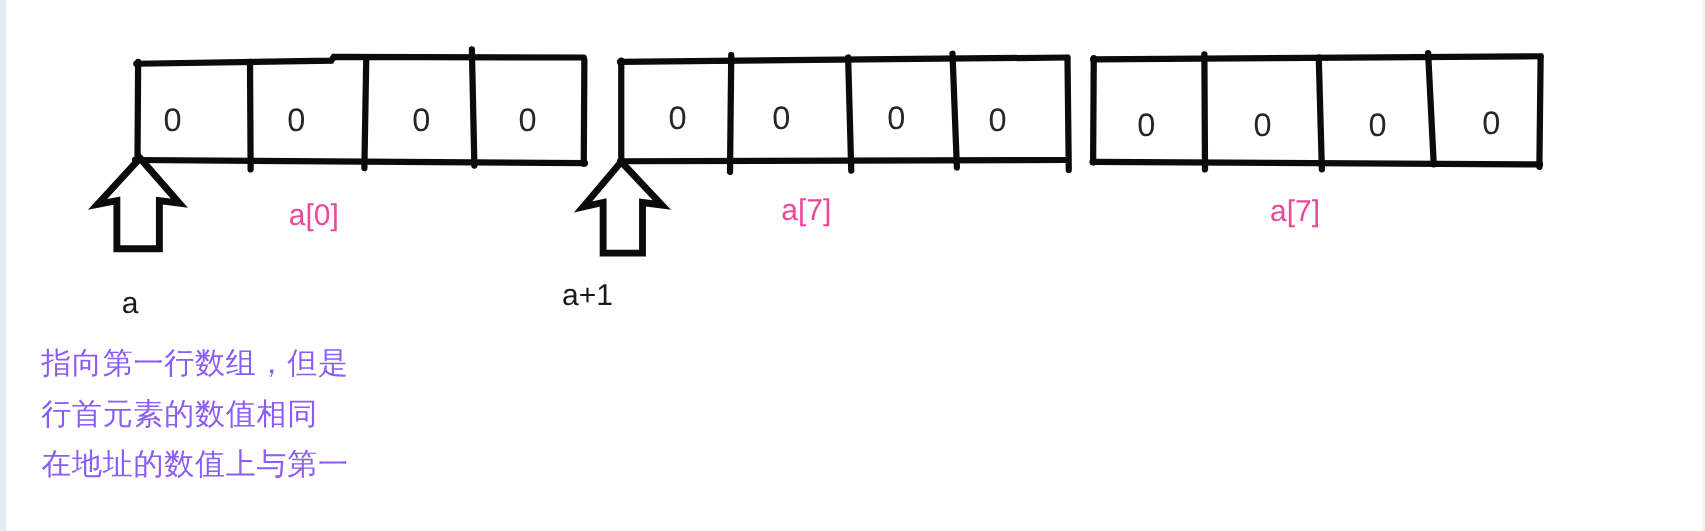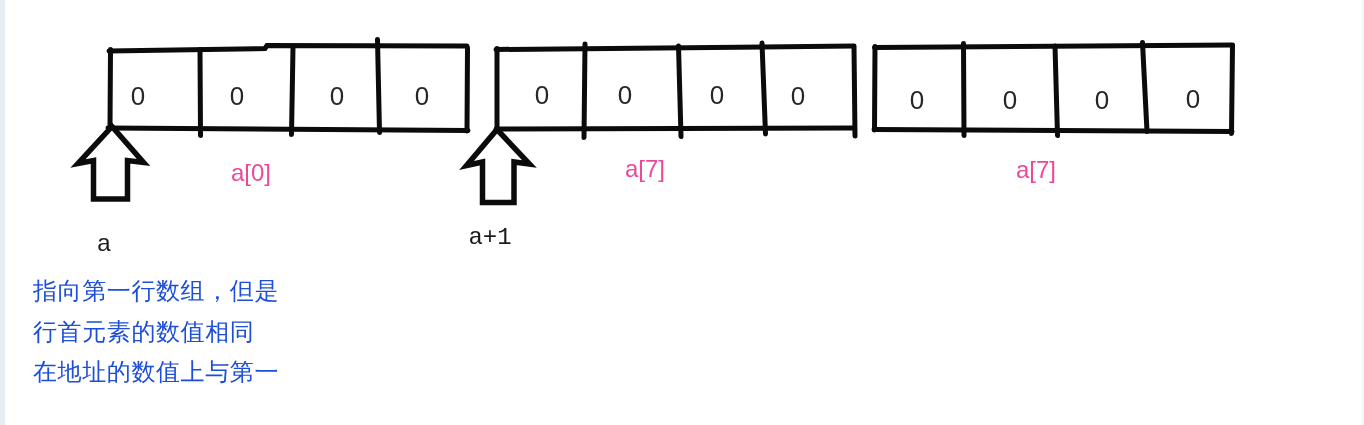--- a/index.html
+++ b/index.html
@@ -27,21 +27,21 @@
     transform: translate(-50%, -50%);
     white-space: nowrap;
     color: #1f1f1f;
   }
   .cell-val  { font-size: 26px; color: #262626; }
   .row-label { font-size: 24px; color: #ec4899; }
   .ptr-label { font-size: 24px; color: #1a1a1a; }
   .note-block {
     position: absolute;
     left: 33px; top: 271px;
-    color: #1d4ed8;
+    color: #8b5cf6;
     font-size: 24px;
     letter-spacing: 0.6px;
   }
   .note-line { height: 40.5px; line-height: 40.5px; }
 </style>
 </head>
 <body>
 
 <div class="canvas">
 
@@ -98,21 +98,21 @@
   <div class="txt cell-val" style="left:917px; top:99.5px;">0</div>
   <div class="txt cell-val" style="left:1010px; top:99.5px;">0</div>
   <div class="txt cell-val" style="left:1102px; top:99.5px;">0</div>
   <div class="txt cell-val" style="left:1193px; top:98.5px;">0</div>
 
   <div class="txt row-label" style="left:251px; top:173px;">a[0]</div>
   <div class="txt row-label" style="left:645px; top:168.5px;">a[7]</div>
   <div class="txt row-label" style="left:1036px; top:170px;">a[7]</div>
 
   <div class="txt ptr-label" style="left:104px; top:242.5px;">a</div>
-  <div class="txt ptr-label" style="left:490px; top:236.5px;font-family:Liberation Mono, monospace;">a+1</div>
+  <div class="txt ptr-label" style="left:470px; top:236.5px;">a+1</div>
 
   <div class="note-block">
     <div class="note-line">指向第一行数组，但是</div>
     <div class="note-line">行首元素的数值相同</div>
     <div class="note-line">在地址的数值上与第一</div>
   </div>
 
 </div>
 
 </body></html>

